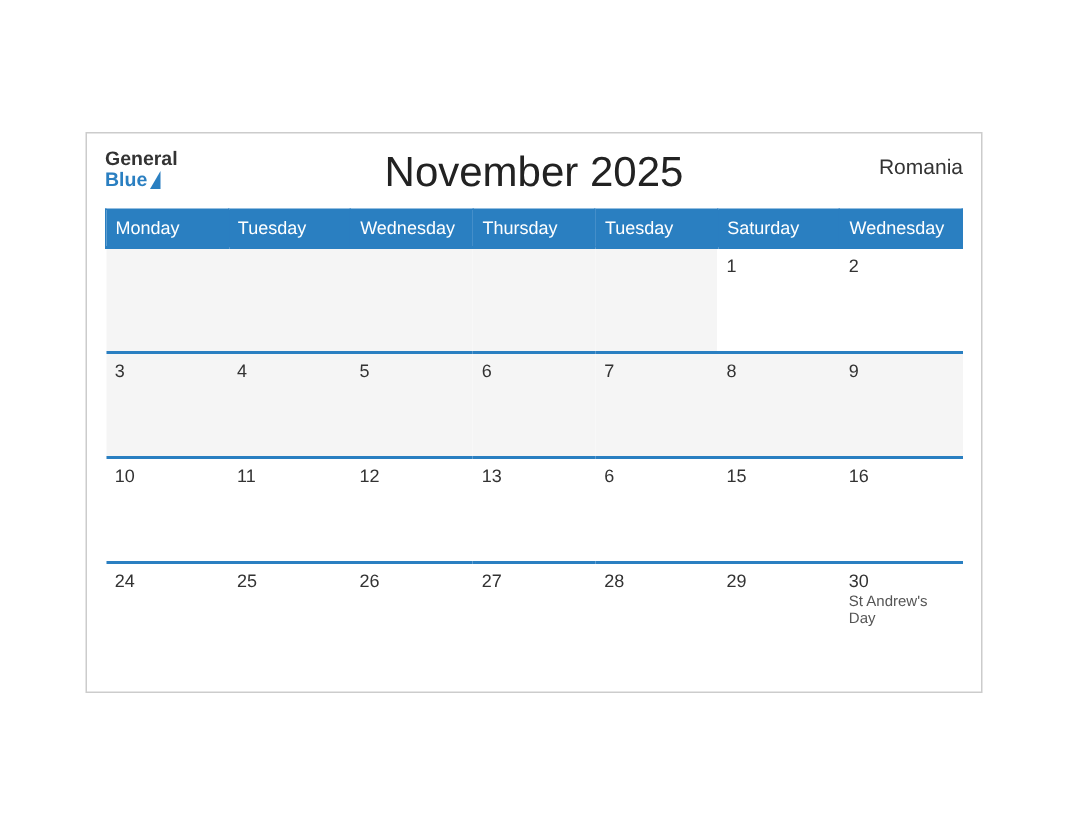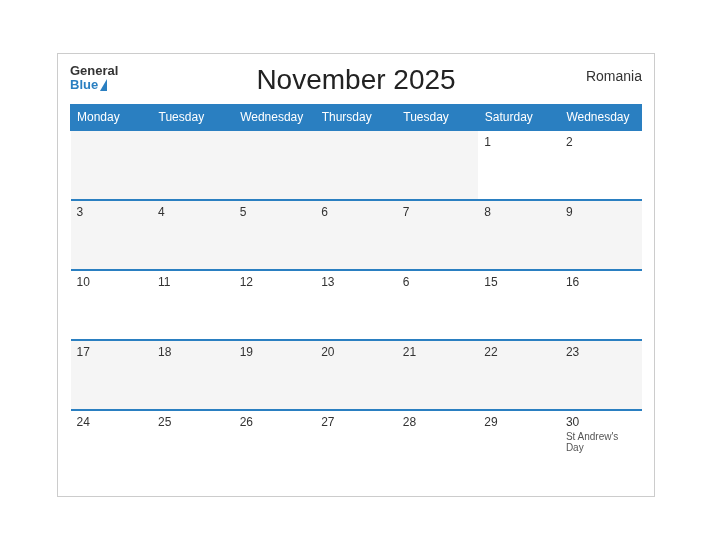--- a/index.html
+++ b/index.html
@@ -199,43 +199,20 @@
             <span class="day-number">6</span>
           </td>
           <td style="background: rgb(255, 255, 255);">
             <span class="day-number">15</span>
           </td>
           <td style="background: rgb(255, 255, 255);">
             <span class="day-number">16</span>
           </td>
         </tr>
         <tr>
-          <td style="background: rgb(245, 245, 245);">
-            <span class="day-number">17</span>
-          </td>
-          <td style="background: rgb(245, 245, 245);">
-            <span class="day-number">18</span>
-          </td>
-          <td style="background: rgb(245, 245, 245);">
-            <span class="day-number">19</span>
-          </td>
-          <td style="background: rgb(245, 245, 245);">
-            <span class="day-number">20</span>
-          </td>
-          <td style="background: rgb(245, 245, 245);">
-            <span class="day-number">21</span>
-          </td>
-          <td style="background: rgb(245, 245, 245);">
-            <span class="day-number">22</span>
-          </td>
-          <td style="background: rgb(245, 245, 245);">
-            <span class="day-number">23</span>
-          </td>
-        </tr>
-        <tr>
           <td style="background: rgb(255, 255, 255);">
             <span class="day-number">24</span>
           </td>
           <td style="background: rgb(255, 255, 255);">
             <span class="day-number">25</span>
           </td>
           <td style="background: rgb(255, 255, 255);">
             <span class="day-number">26</span>
           </td>
           <td style="background: rgb(255, 255, 255);">

